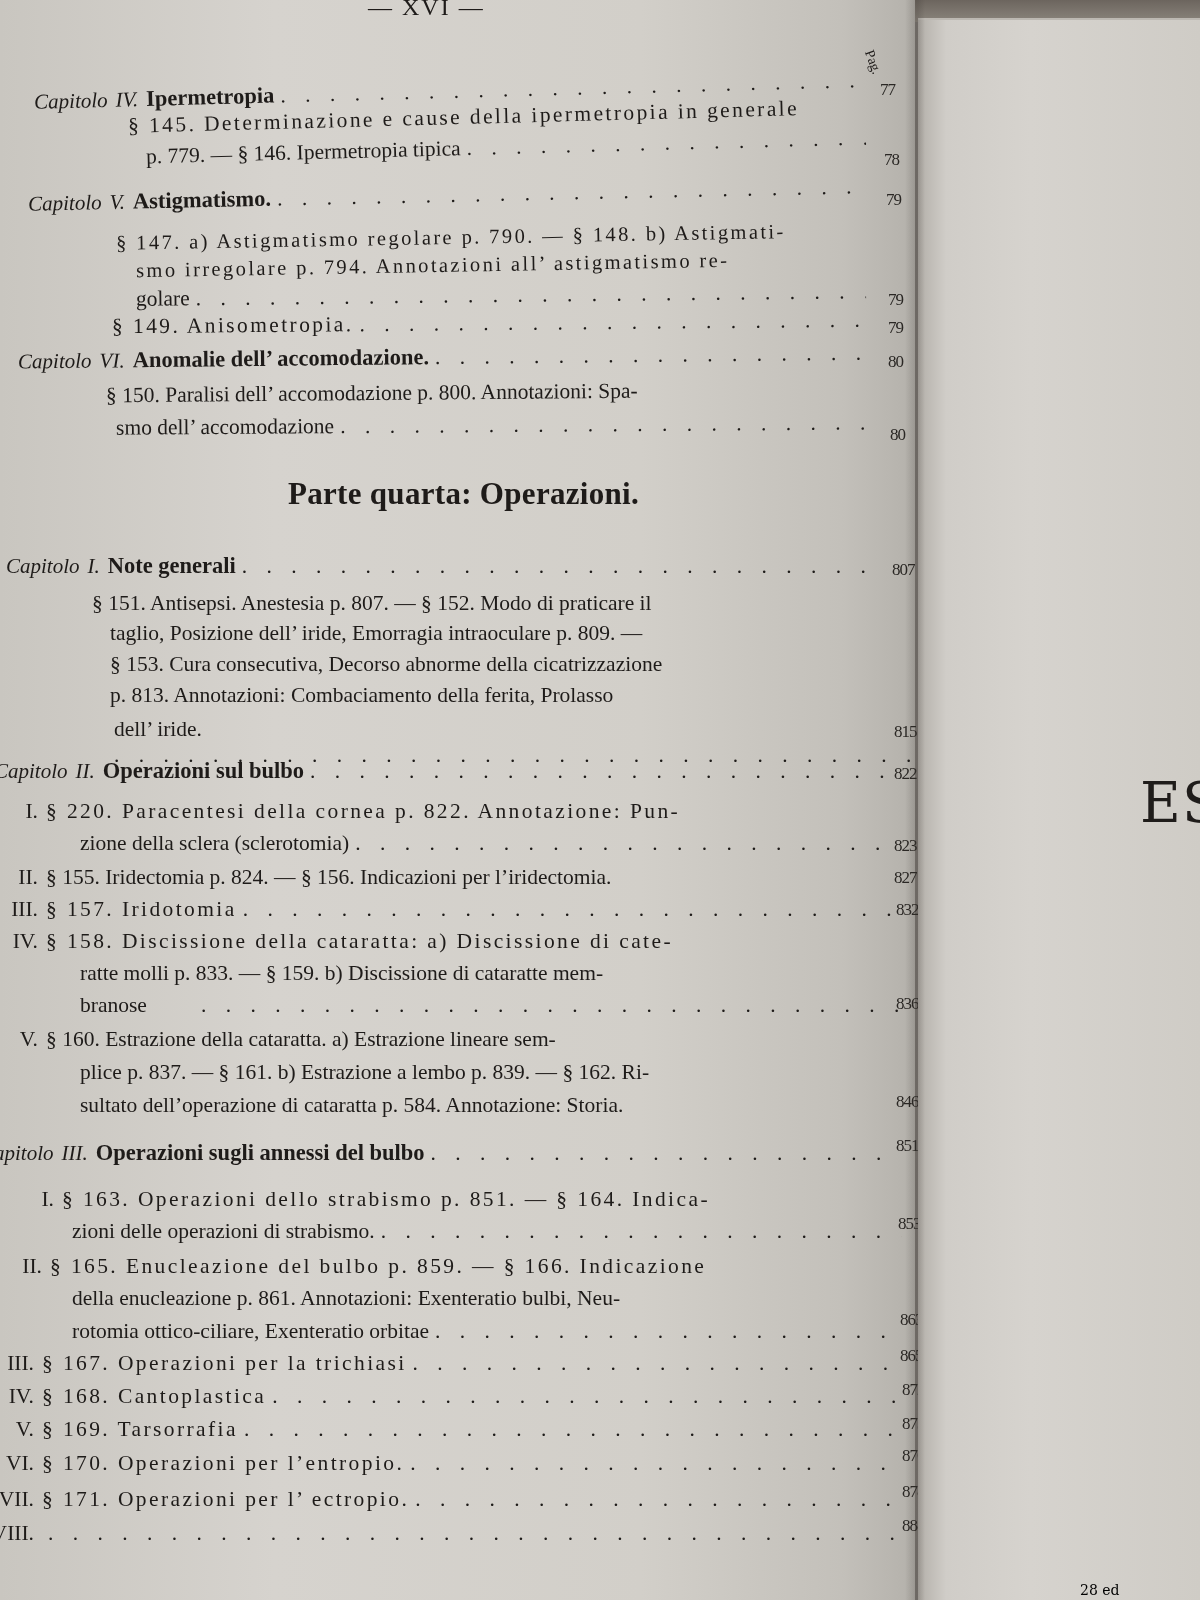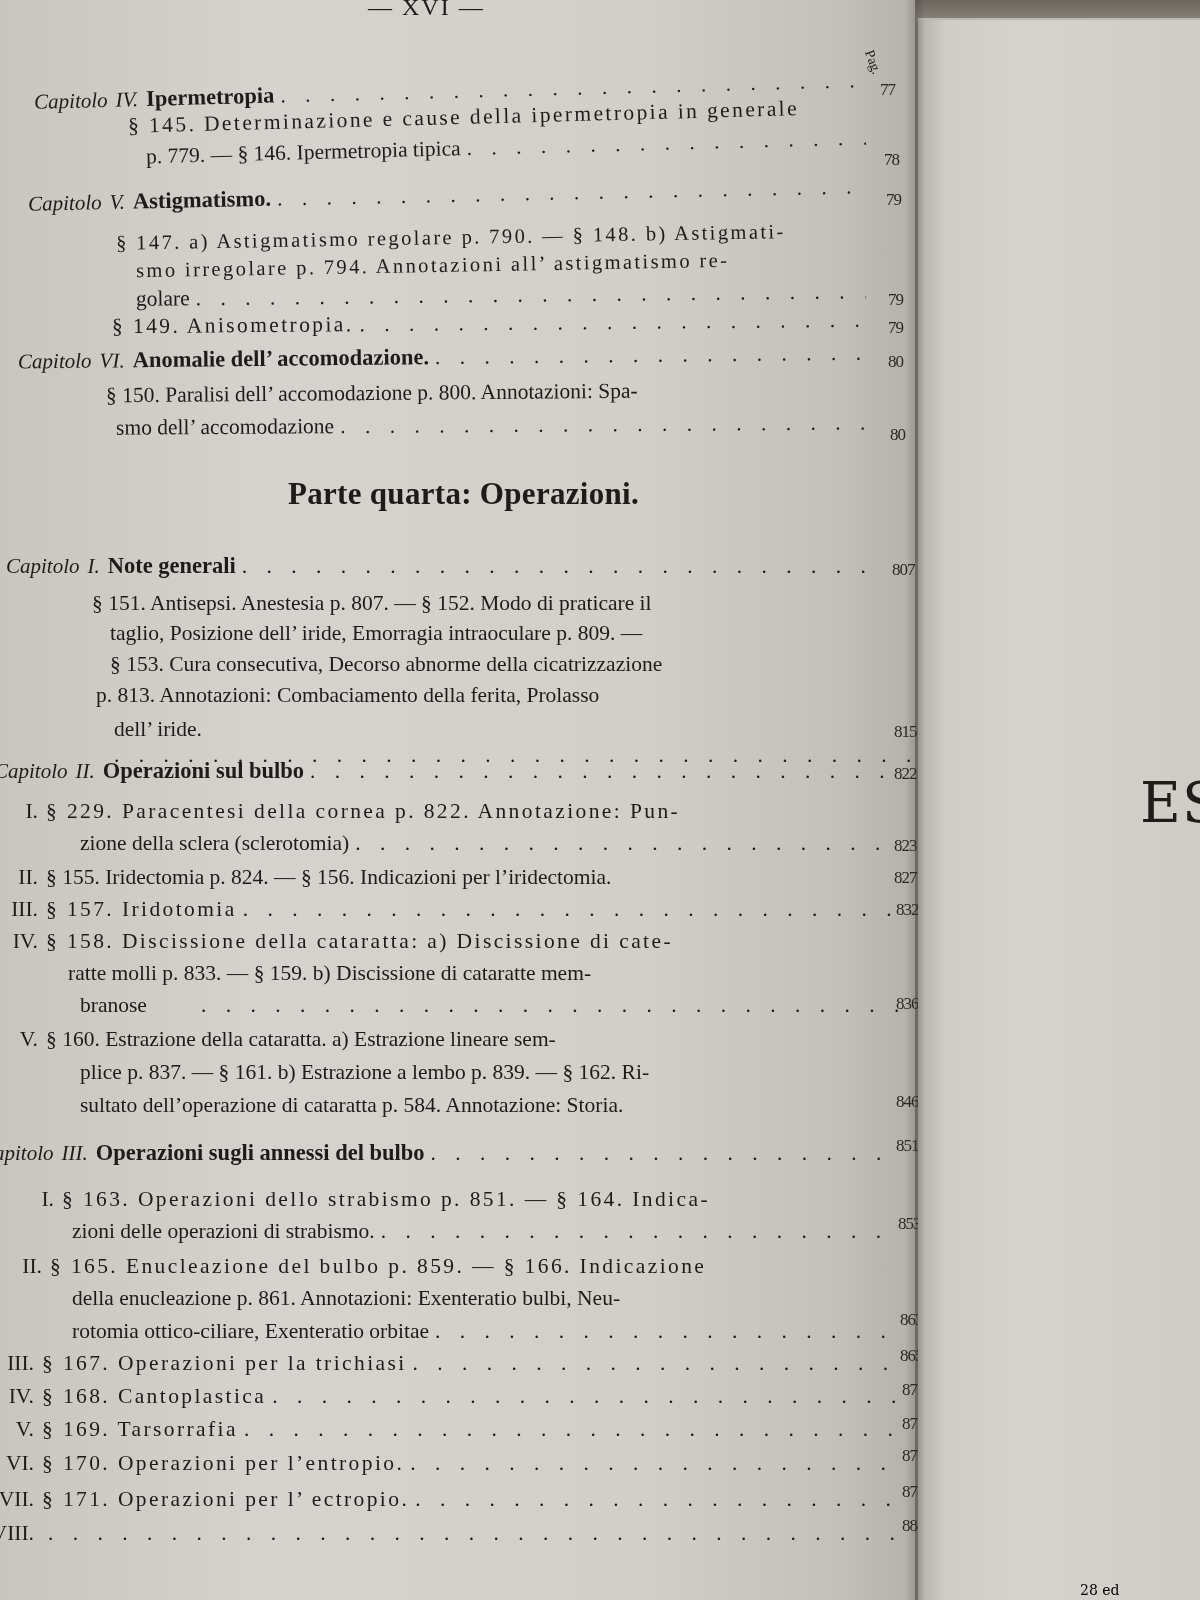--- a/index.html
+++ b/index.html
@@ -124,54 +124,54 @@
 
   <div class="line text" style="left:6px; top:553px; width:870px;">
     <span class="cap-label">Capitolo</span>
     <span class="cap-num">I.</span>
     <span class="cap-title">Note generali</span>
     <span class="leader"></span>
   </div>
   <div class="line text" style="left:92px; top:590px;">§ 151. Antisepsi. Anestesia p. 807. — § 152. Modo di praticare il</div>
   <div class="line text" style="left:110px; top:620px;">taglio, Posizione dell’ iride, Emorragia intraoculare p. 809. —</div>
   <div class="line text" style="left:110px; top:651px;">§ 153. Cura consecutiva, Decorso abnorme della cicatrizzazione</div>
-  <div class="line text" style="left:96px; top:682px;text-align:center;">p. 813. Annotazioni: Combaciamento della ferita, Prolasso</div>
+  <div class="line text" style="left:110px; top:682px;text-align:center;">p. 813. Annotazioni: Combaciamento della ferita, Prolasso</div>
   <div class="line text" style="left:108px; top:716px; width:790px;flex-direction:column;">
     <span>dell’ iride.</span>
     <span class="leader"></span>
   </div>
 
   <div class="line text" style="left:-6px; top:758px; width:906px;">
     <span class="cap-label">Capitolo</span>
     <span class="cap-num">II.</span>
     <span class="cap-title">Operazioni sul bulbo</span>
     <span class="leader"></span>
   </div>
   <div class="line text" style="left:-6px; top:798px;">
     <span class="roman">I.</span>
-    <span class="spaced">§ 229. Paracentesi della cornea p. 822. Annotazione: Pun-</span>
+    <span class="spaced">§ 220. Paracentesi della cornea p. 822. Annotazione: Pun-</span>
   </div>
   <div class="line text" style="left:80px; top:830px; width:820px;">
     <span>zione della sclera (sclerotomia)</span>
     <span class="leader"></span>
   </div>
   <div class="line text" style="left:-6px; top:864px;">
     <span class="roman">II.</span>
     <span>§ 155. Iridectomia p. 824. — § 156. Indicazioni per l’iridectomia.</span>
   </div>
   <div class="line text" style="left:-6px; top:896px; width:906px;">
     <span class="roman">III.</span>
     <span class="spaced">§ 157. Iridotomia</span>
     <span class="leader"></span>
   </div>
   <div class="line text" style="left:-6px; top:928px;">
     <span class="roman">IV.</span>
     <span class="spaced">§ 158. Discissione della cataratta: a) Discissione di cate-</span>
   </div>
-  <div class="line text" style="left:68px; top:960px;">ratte molli p. 833. — § 159. b) Discissione di cataratte mem-</div>
+  <div class="line text" style="left:80px; top:960px;">ratte molli p. 833. — § 159. b) Discissione di cataratte mem-</div>
   <div class="line text" style="left:80px; top:992px; width:820px;gap:48px;">
     <span>branose</span>
     <span class="leader"></span>
   </div>
   <div class="line text" style="left:-6px; top:1026px;">
     <span class="roman">V.</span>
     <span>§ 160. Estrazione della cataratta. a) Estrazione lineare sem-</span>
   </div>
   <div class="line text" style="left:80px; top:1059px;">plice p. 837. — § 161. b) Estrazione a lembo p. 839. — § 162. Ri-</div>
   <div class="line text" style="left:80px; top:1092px;">sultato dell’operazione di cataratta p. 584. Annotazione: Storia.</div>

